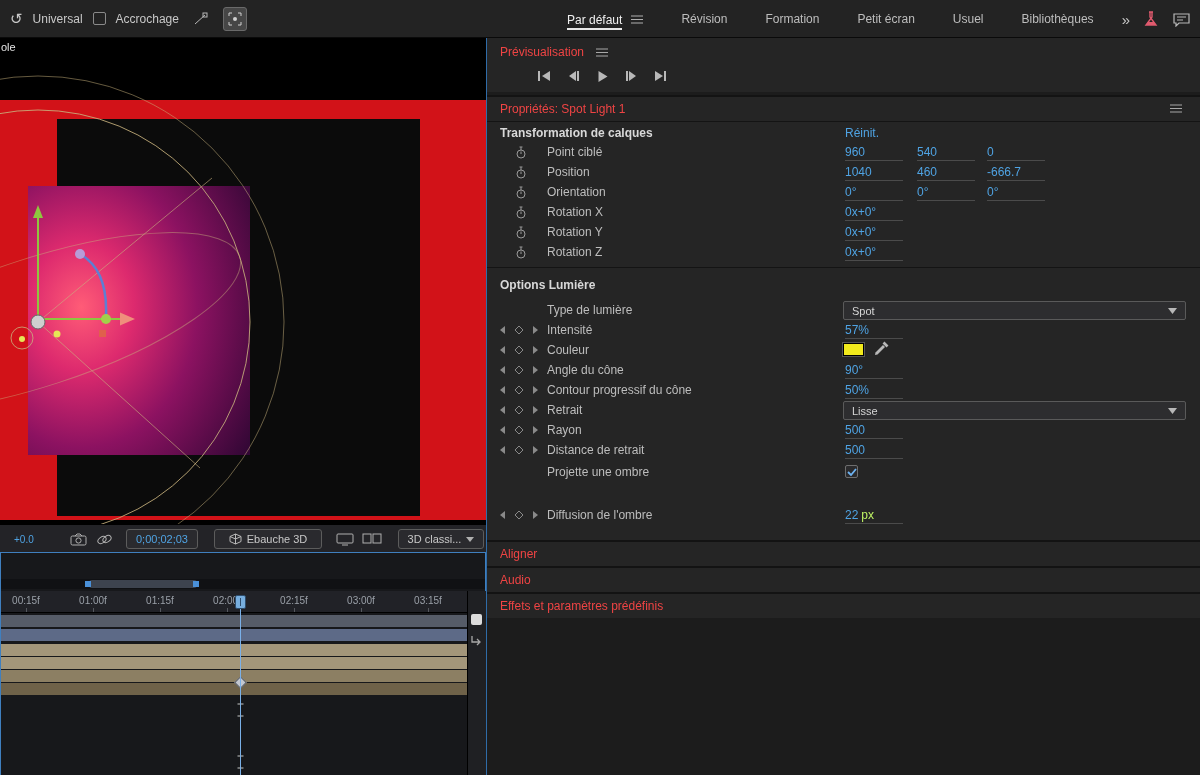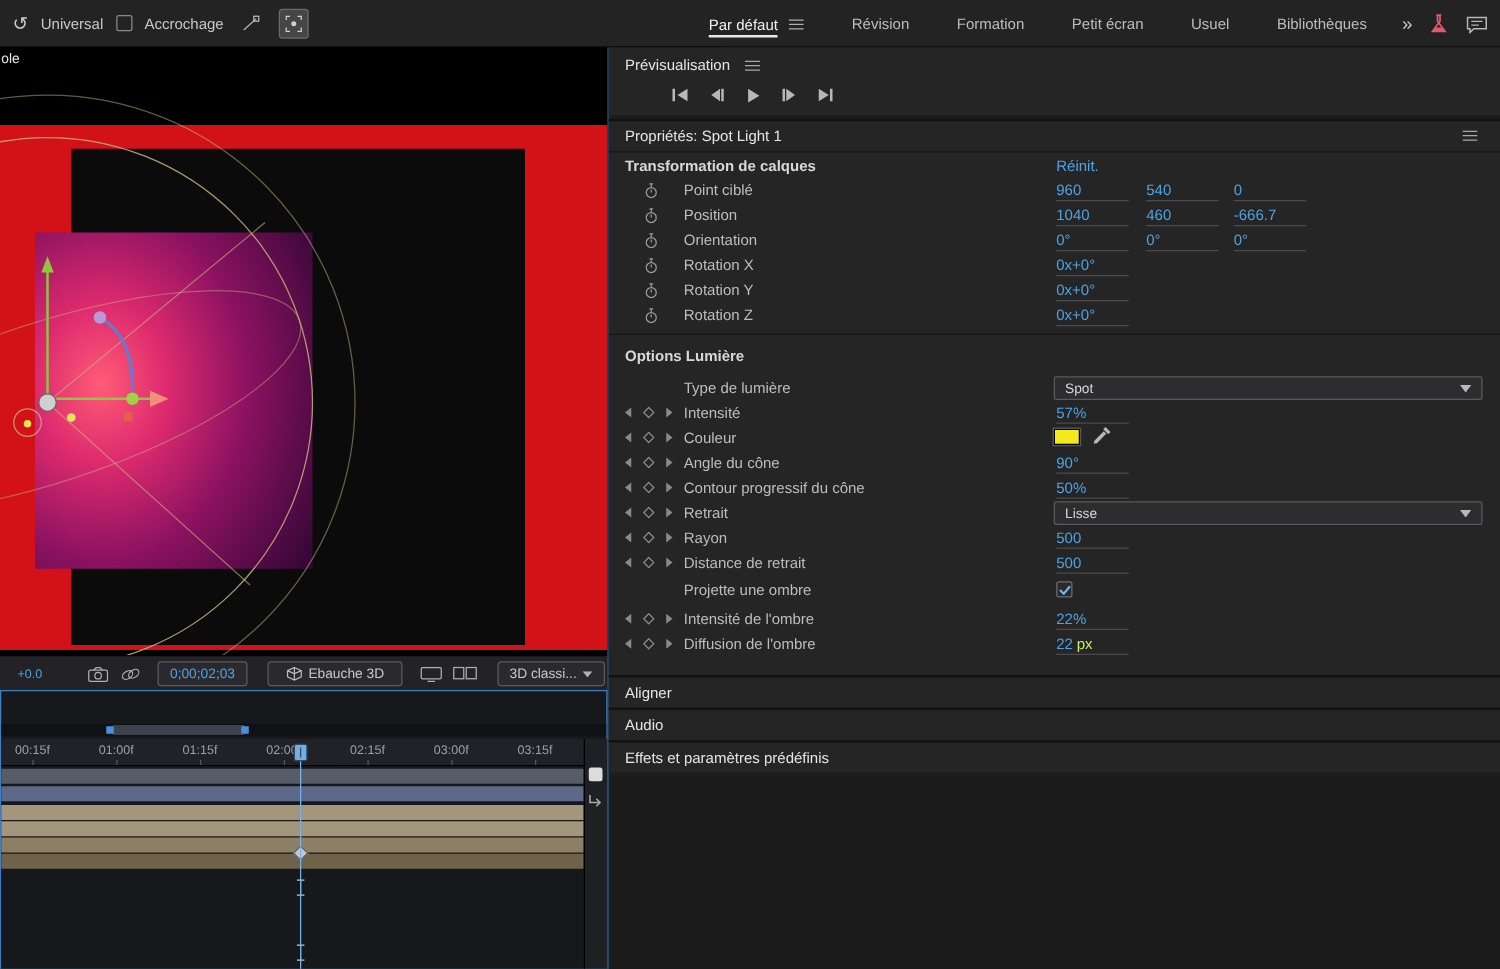--- a/index.html
+++ b/index.html
@@ -63,21 +63,21 @@
                 background:#77aede; border-radius:2px; border:1px solid #2d4c6b; }
   .cti-handle::after { content:""; position:absolute; left:4px; top:2px; width:1px; height:8px; background:#2d4c6b; }
   .kf-diamond { position:absolute; left:235px; top:125px; width:9px; height:9px;
                 background:#c3c7cf; border:1px solid #55595f; transform:rotate(45deg); }
   .ibeam { position:absolute; left:235px; }
 
   .divider-v { position:absolute; left:486px; top:38px; width:1px; height:737px; background:#2f6ca8; }
 
   
   .right-pane { position:absolute; left:487px; top:38px; width:713px; height:737px; background:#1c1c1c; }
-  .panel-title { color:#e5e5e5; font-size:12px; }
+  .panel-title { color:#ef4444; font-size:12px; }
   .preview-panel { position:absolute; left:0; top:0; width:713px; height:54px; background:#252525; }
   .pv-title-row { position:absolute; left:13px; top:7px; display:flex; align-items:center; gap:12px; }
   .transport { position:absolute; left:48px; top:30px; display:flex; align-items:center; gap:11px; }
   .tr-btn { width:18px; height:16px; display:flex; align-items:center; justify-content:center; }
 
   .props-panel { position:absolute; left:0; top:57px; width:713px; height:445px;
                  background:#252525; border-top:2px solid #131313; }
   .props-header { position:absolute; left:13px; top:5px; }
   .props-menu { position:absolute; left:683px; top:7px; }
   .props-divider { position:absolute; left:0; width:713px; height:1px; background:#141414; }
@@ -539,31 +539,20 @@
         <span class="hot c1">500</span>
       </div>
       <div class="prow" style="top:366px">
         <span class="plabel">Projette une ombre</span>
         <span class="checkbox">
           <svg width="10" height="8" viewBox="0 0 10 8">
               <path d="M1 4 L4 7 L9 1" fill="none" stroke="#6db3f2" stroke-width="1.8"></path>
             </svg>
         </span>
       </div>
-      <div class="prow" style="top:389px">
-        <span class="kfnav">
-            <svg width="40" height="10" viewBox="0 0 40 10">
-              <path d="M6 1 L1 5 L6 9 Z" fill="#8a8a8a"></path>
-              <path d="M20 1 L24 5 L20 9 L16 5 Z" fill="none" stroke="#8a8a8a"></path>
-              <path d="M34 1 L39 5 L34 9 Z" fill="#8a8a8a"></path>
-            </svg>
-          </span>
-        <span class="plabel">Intensité de l'ombre</span>
-        <span class="hot c1">22%</span>
-      </div>
       <div class="prow" style="top:409px">
         <span class="kfnav">
             <svg width="40" height="10" viewBox="0 0 40 10">
               <path d="M6 1 L1 5 L6 9 Z" fill="#8a8a8a"></path>
               <path d="M20 1 L24 5 L20 9 L16 5 Z" fill="none" stroke="#8a8a8a"></path>
               <path d="M34 1 L39 5 L34 9 Z" fill="#8a8a8a"></path>
             </svg>
           </span>
         <span class="plabel">Diffusion de l'ombre</span>
         <span class="hot c1"><span>22</span><span class="unit">px</span></span>

